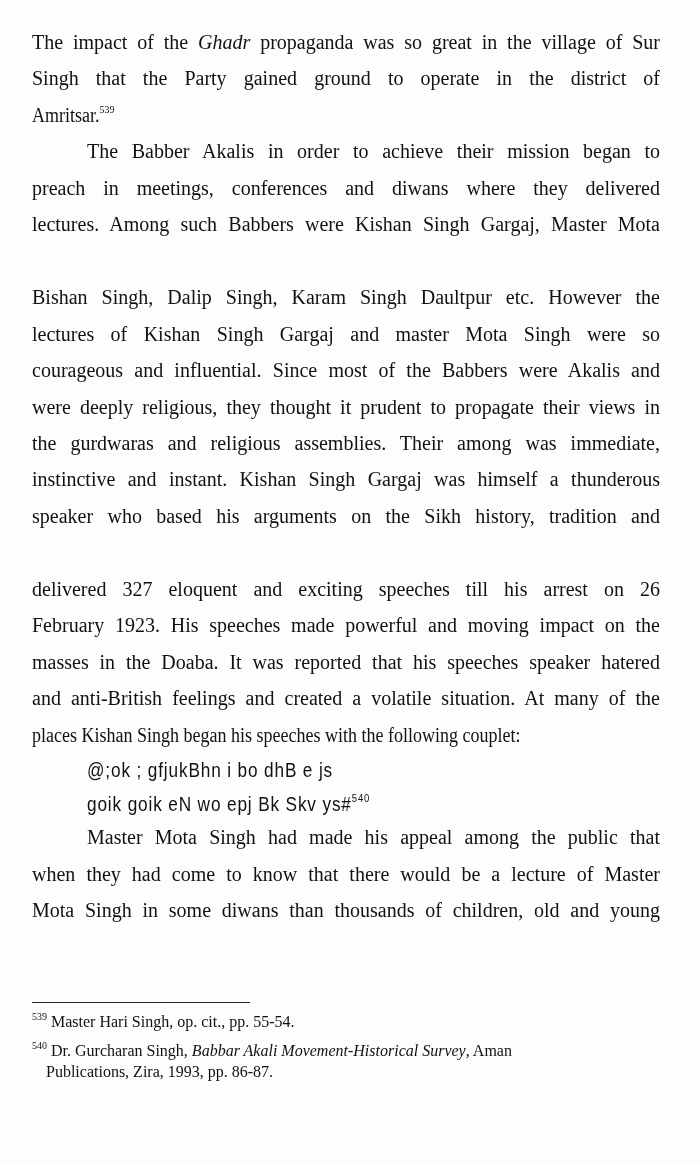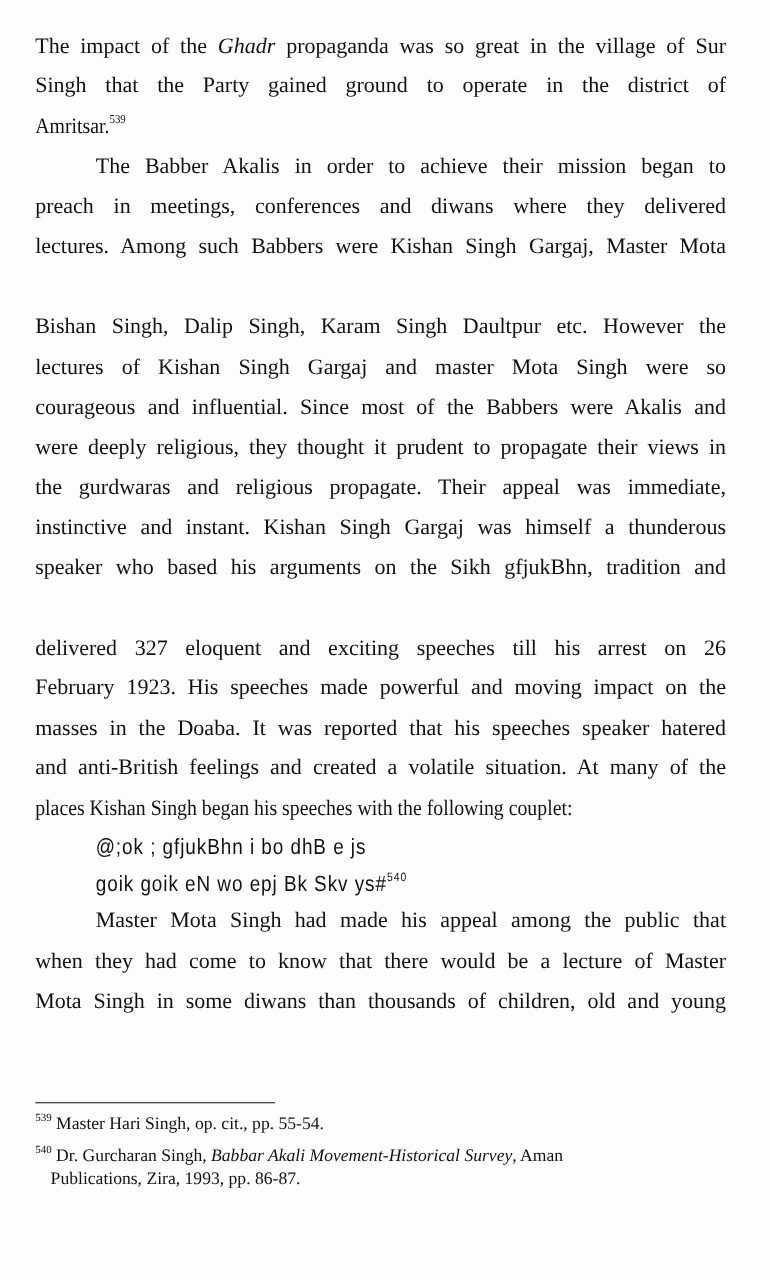--- a/index.html
+++ b/index.html
@@ -37,23 +37,23 @@
   <div class="line just" style="top:66px">Singh that the Party gained ground to operate in the district of</div>
   <div class="line" style="top: 103px; width: auto; transform: scaleX(0.9);"><span>Amritsar.</span><sup class="fn">539</sup></div>
 
   <div class="line just indent" style="top:139px">The Babber Akalis in order to achieve their mission began to</div>
   <div class="line just" style="top:176px">preach in meetings, conferences and diwans where they delivered</div>
   <div class="line just" style="top:212px">lectures.  Among such Babbers were Kishan Singh Gargaj, Master Mota</div>
   <div class="line just" style="top:285px">Bishan Singh, Dalip Singh, Karam Singh Daultpur etc.  However the</div>
   <div class="line just" style="top:322px">lectures of Kishan Singh Gargaj and master Mota Singh were so</div>
   <div class="line just" style="top:358px">courageous and influential.   Since most of the Babbers were Akalis  and</div>
   <div class="line just" style="top:395px">were deeply religious, they thought it prudent to propagate their views in</div>
-  <div class="line just" style="top:431px">the gurdwaras and religious propagate.  Their appeal was immediate,</div>
+  <div class="line just" style="top:431px">the gurdwaras and religious assemblies.  Their among was immediate,</div>
   <div class="line just" style="top:467px">instinctive and instant.  Kishan Singh Gargaj was himself a thunderous</div>
-  <div class="line just" style="top:504px">speaker who based his arguments on the Sikh gfjukBhn, tradition and</div>
+  <div class="line just" style="top:504px">speaker who based his arguments on the Sikh history, tradition and</div>
   <div class="line just" style="top:577px">delivered 327 eloquent and exciting speeches till his arrest on 26</div>
   <div class="line just" style="top:613px">February 1923.  His speeches made powerful and moving impact on the</div>
   <div class="line just" style="top:650px">masses in the Doaba.  It was reported that his speeches speaker hatered</div>
   <div class="line just" style="top:686px">and anti-British feelings and created a volatile situation.   At many of the</div>
   <div class="line" style="top: 723px; width: auto; transform: scaleX(0.9);">places Kishan Singh began his speeches with the following couplet:</div>
 
   <div class="couplet" style="top:758px">@;ok ; gfjukBhn i bo dhB e js</div>
   <div class="couplet" style="top:792px"><span>goik goik eN wo epj Bk Skv ys#</span><sup class="fn">540</sup></div>
 
   <div class="line just indent" style="top:825px">Master Mota Singh had made his appeal among the public that</div>

